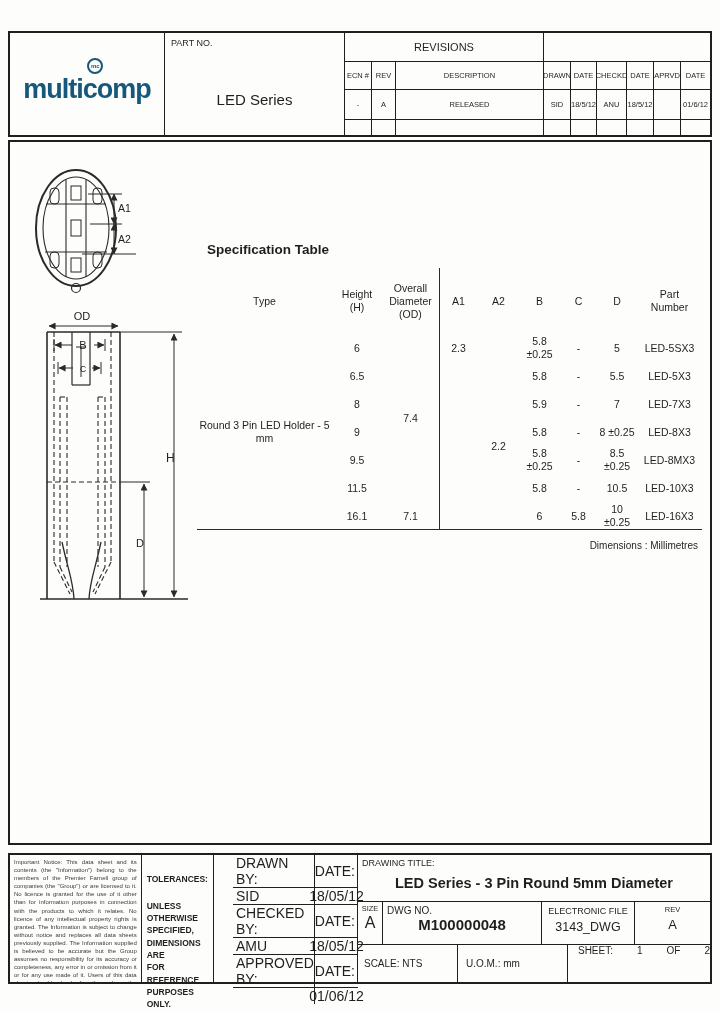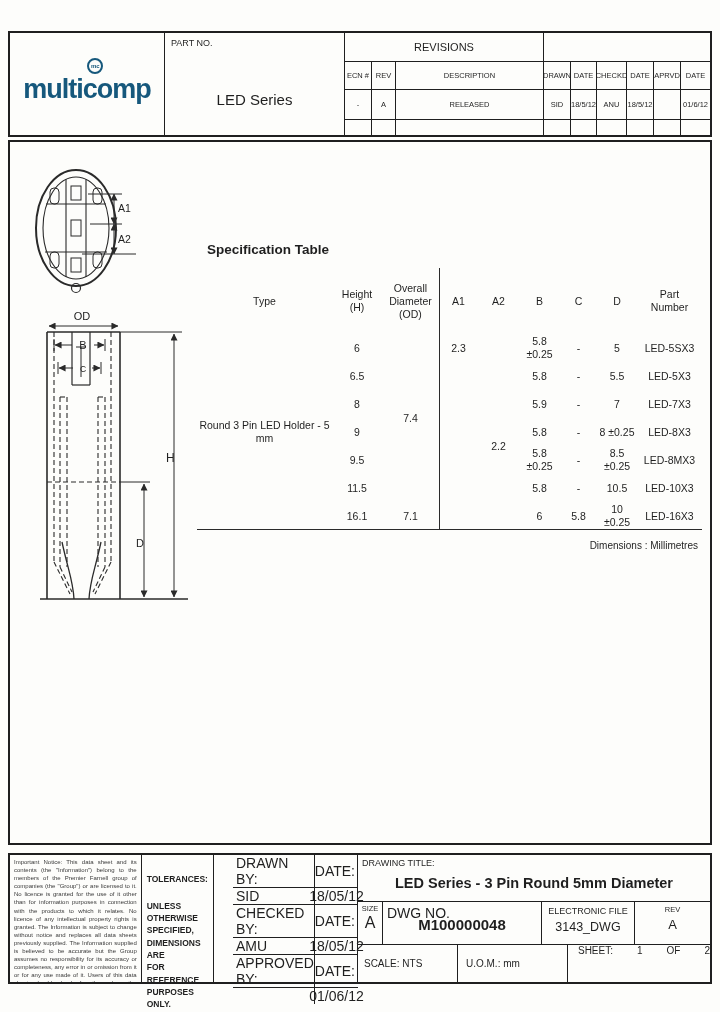--- a/index.html
+++ b/index.html
@@ -58,21 +58,21 @@
   .so-date { justify-content:center; }
   .tblock { flex:1; display:flex; flex-direction:column; }
   .tb-row1 { height:47px; border-bottom:1.4px solid #1f1f1f; position:relative; }
   .tb-title-label { position:absolute; left:4px; top:3px; font-size:9px; }
   .tb-title { position:absolute; left:0; right:0; top:20px; text-align:center; font-size:14.5px; font-weight:bold; }
   .tb-row2 { height:43px; border-bottom:1.4px solid #1f1f1f; display:flex;justify-content:center; }
   .tb-size { width:25px; border-right:1.3px solid #1f1f1f; display:flex; flex-direction:column; align-items:center; }
   .tb-size-label { font-size:7.5px; margin-top:2px; }
   .tb-size-val { font-size:16px; margin-top:1px; }
   .tb-dwg { width:159px; border-right:1.3px solid #1f1f1f; position:relative; }
-  .tb-dwg-label { position:absolute; left:4px; top:3px; font-size:14px; }
+  .tb-dwg-label { position:absolute; left:4px; top:3px; font-size:10px; }
   .tb-dwg-no { position:absolute; left:0; right:0; top:14px; text-align:center; font-size:15px; font-weight:600; }
   .tb-efile { width:93px; border-right:1.3px solid #1f1f1f; text-align:center; }
   .tb-efile-label { font-size:9px; margin-top:4px; }
   .tb-efile-val { font-size:12.5px; margin-top:4px; }
   .tb-rev { flex:1; text-align:center; }
   .tb-rev-label { font-size:7.5px; margin-top:3px; }
   .tb-rev-val { font-size:13px; margin-top:3px; }
   .tb-row3 { flex:1; display:flex; font-size:10px; }
   .tb-scale { width:100px; border-right:1.3px solid #1f1f1f; display:flex; align-items:center; padding-left:6px; }
   .tb-uom { width:110px; border-right:1.3px solid #1f1f1f; display:flex; align-items:center; padding-left:8px; }

